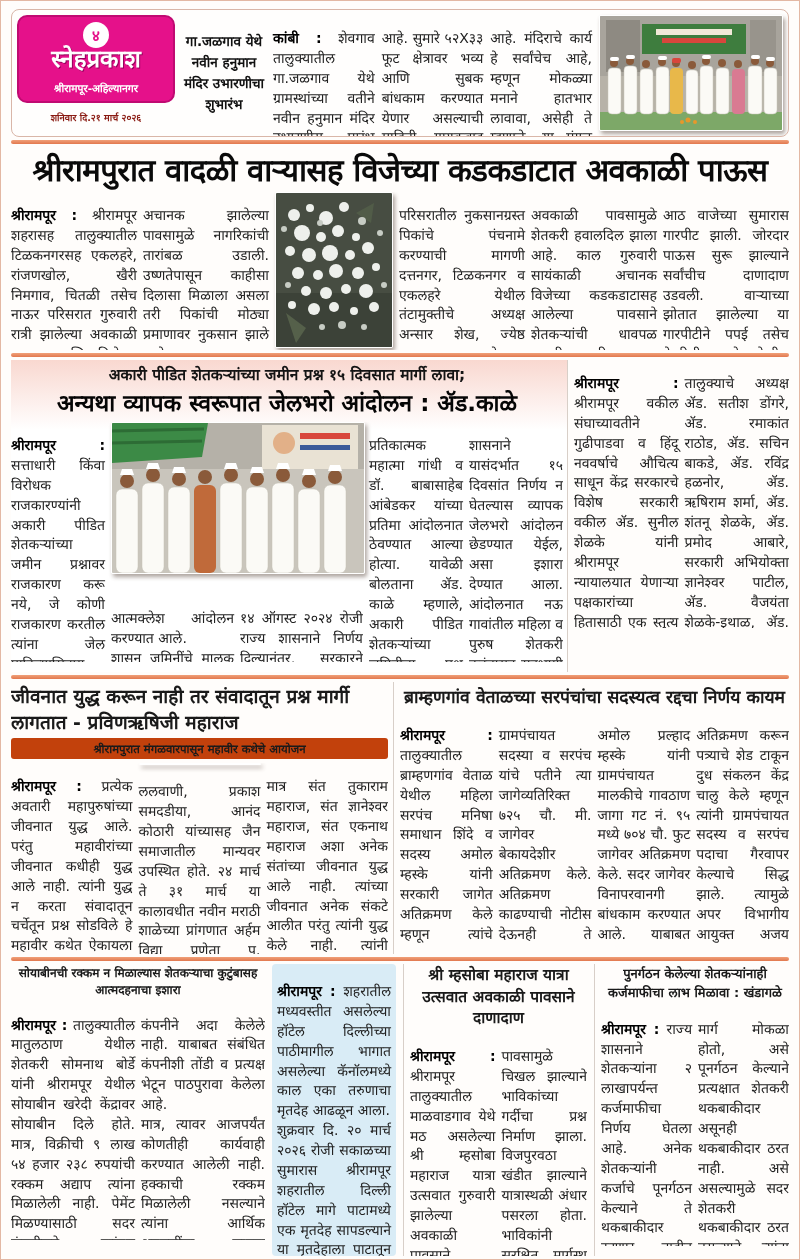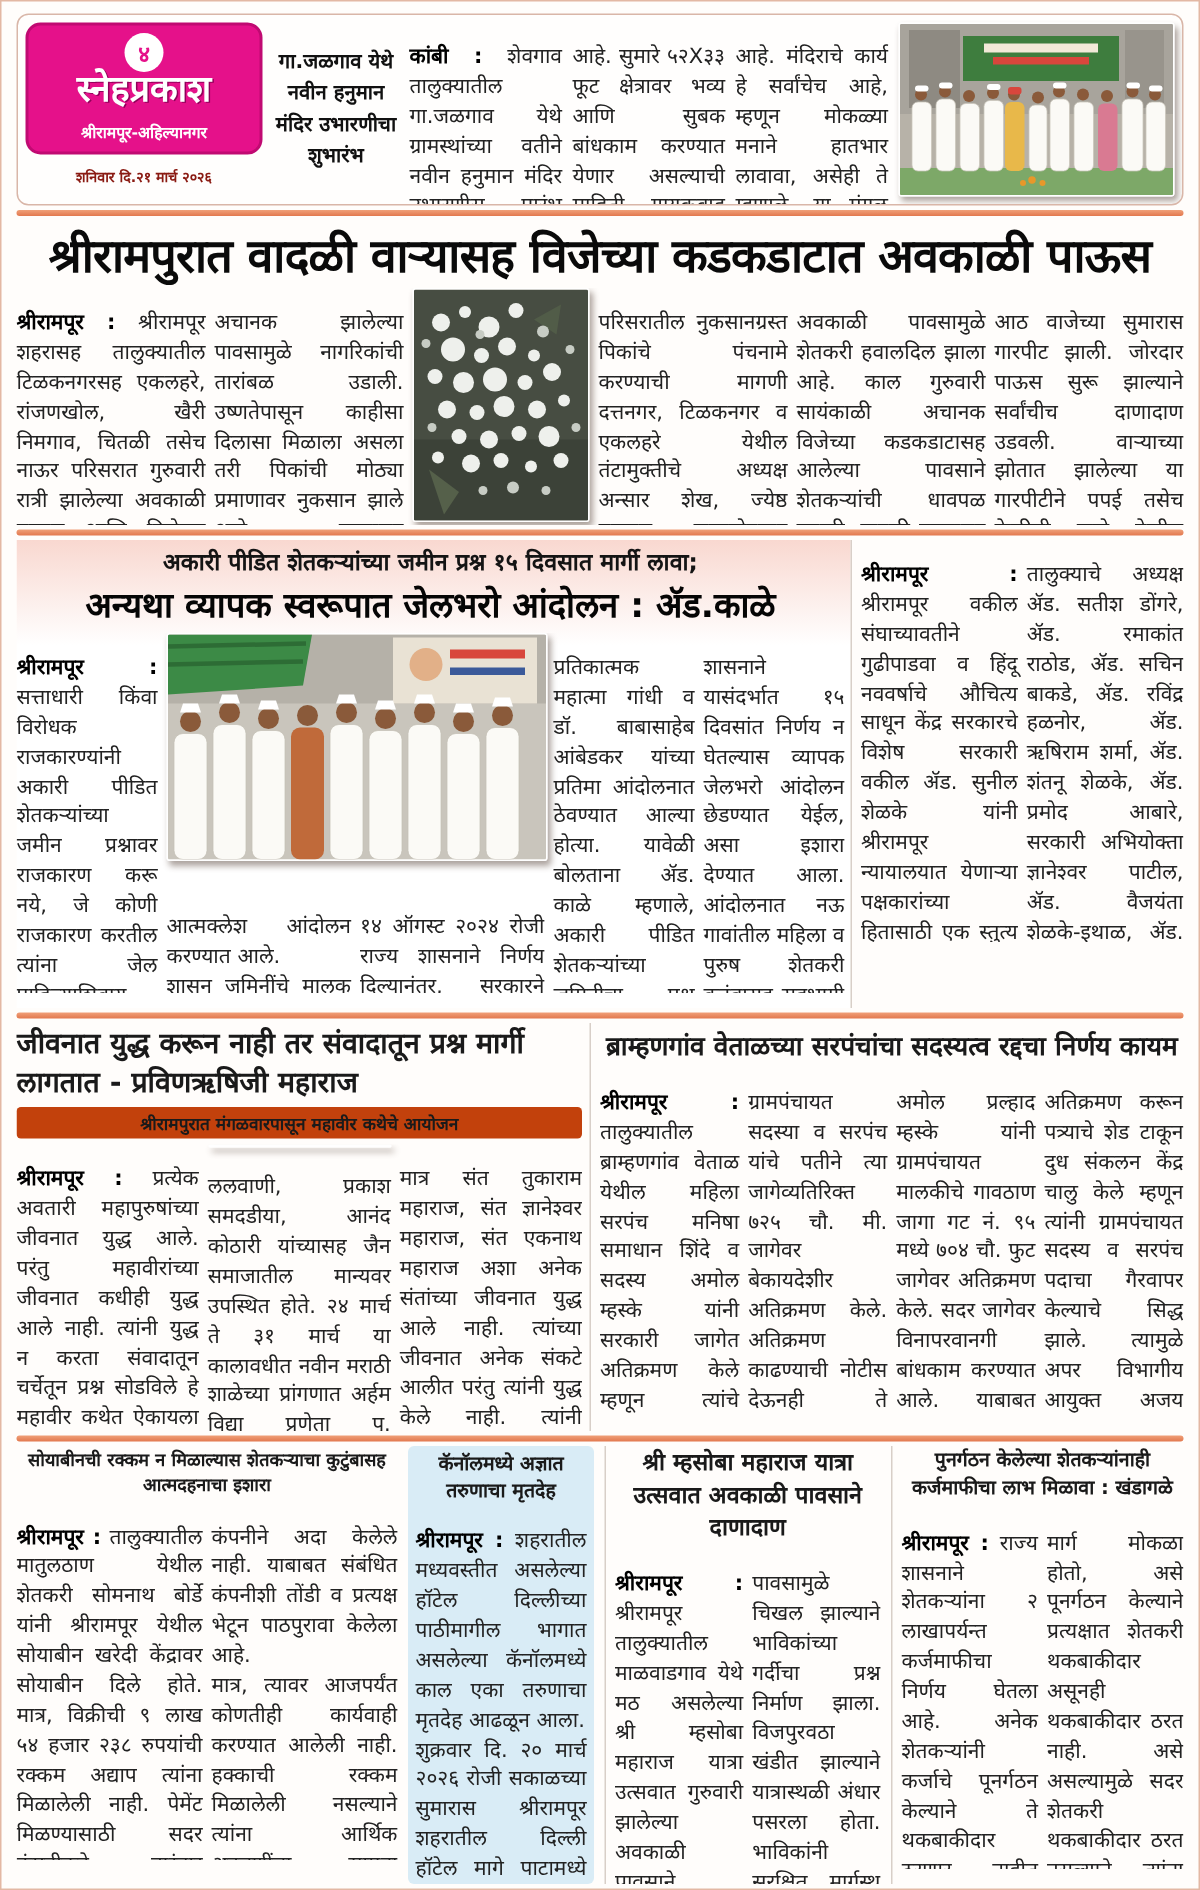--- a/index.html
+++ b/index.html
@@ -326,21 +326,20 @@
       <h2>सोयाबीनची रक्कम न मिळाल्यास शेतकऱ्याचा कुटुंबासह आत्मदहनाचा इशारा</h2>
       <div class="two-col">
         <p class="txt col"><span class="dl">श्रीरामपूर :</span> <span>तालुक्यातील मातुलठाण येथील शेतकरी सोमनाथ बोर्डे यांनी श्रीरामपूर येथील सोयाबीन खरेदी केंद्रावर सोयाबीन दिले होते. मात्र, विक्रीची ९ लाख ५४ हजार २३८ रुपयांची रक्कम अद्याप त्यांना मिळालेली नाही. पेमेंट मिळण्यासाठी सदर कंपनीकडे वारंवार पाठपुरावा करूनही कार्यवाही न झाल्याने शेतकऱ्यांवर आर्थिक संकट ओढवले आहे. येत्या एका महिन्यात न्याय न मिळाल्यास कुटुंबासह सामूहिक आत्मदहन करण्याचा इशारा त्यांनी निवेदनाद्वारे दिला आहे.
 पणन व राज्य शिक्षणचार मंत्री जयकुमार रावल यांना दिलेल्या निवेदनात त्यांनी म्हटले आहे की, दि. २२ फेब्रुवारी २०२५ रोजी श्रीरामपूर येथील कंपनीच्या खरेदी केंद्रावर आमचे सोयाबीन दिले होते. सोयाबीनची रक्कम ९ लाख ५४ हजार २३८ रुपये त्यांना आजपर्यंत सदर</span></p>
         <p class="txt col">कंपनीने अदा केलेले नाही. याबाबत संबंधित कंपनीशी तोंडी व प्रत्यक्ष भेटून पाठपुरावा केलेला आहे.
 मात्र, त्यावर आजपर्यंत कोणतीही कार्यवाही करण्यात आलेली नाही. हक्काची रक्कम मिळालेली नसल्याने त्यांना आर्थिक अडचणींचा सामना करावा लागत आहे. आत्महत्या करण्याशिवाय कोणताही पर्याय उरलेला नाही, त्यामुळे कुटुंबासह सामूहिक आत्मदहन करणार असल्याचे त्यांनी निवेदनात म्हंटले आहे.
 याबाबत कार्यालयाशी वारंवार संपर्क साधला असता, आमच्याकडे याबाबतची हार्ड कॉपी आलेली नाही असे मंत्रालयातील कर्मचारी सांगतात. तरी पुढील एका महिन्यात सोयाबीनची रक्कम न मिळाल्यास आपण व आपला परिवार आत्महत्या करणार असल्याचे बोर्डे यांनी निवेदनात म्हंटले आहे.</p>
       </div>
     </div>
     <div class="canal">
-      <h2>कॅनॉलमध्ये अज्ञात तरुणाचा मृतदेह</h2>
       <p class="txt"><span class="dl">श्रीरामपूर :</span> <span>शहरातील मध्यवस्तीत असलेल्या हॉटेल दिल्लीच्या पाठीमागील भागात असलेल्या कॅनॉलमध्ये काल एका तरुणाचा मृतदेह आढळून आला.
 शुक्रवार दि. २० मार्च २०२६ रोजी सकाळच्या सुमारास श्रीरामपूर शहरातील दिल्ली हॉटेल मागे पाटामध्ये एक मृतदेह सापडल्याने या मृतदेहाला पाटातून बाहेर काढण्यात आले असून मृतदेहाचे अंदाजे वय ३० ते ३५ वर्ष वर्तवण्यात येत आहे. तसेच निळ्या कलरचा शर्ट, खाकी कलरची पॅन्ट व कमरला करगुटा दिसत आहे.
 तरी या मृतदेहाबाबत कोणाला काही माहिती असल्यास नागरिकांनी तातडीने श्रीरामपूर शहर पोलिसांशी संपर्क साधावा असे आवाहन पोलीस प्रशासनाने केले आहे.</span></p>
     </div>
     <div class="mhasoba">
       <h2>श्री म्हसोबा महाराज यात्रा उत्सवात अवकाळी पावसाने दाणादाण</h2>
       <div class="two-col">
         <p class="txt col"><span class="dl">श्रीरामपूर :</span> <span>श्रीरामपूर तालुक्यातील माळवाडगाव येथे मठ असलेल्या श्री म्हसोबा महाराज यात्रा उत्सवात गुरुवारी झालेल्या अवकाळी पावसाने भाविकांची व स्टॉलधारकांची मोठी दाणादाण उडाली. पावसाने विश्रांती घेतल्यानंतर पुन्हा सुरुवात झाल्याने अनेक भाविकांना दर्शनासाठी मोठ्या अडचणींचा सामना करावा लागला.
 अचानक बदललेल्या हवामानामुळे यात्रेनिमित्त उभारलेले तात्पुरते मंडप, स्टॉल्स वाऱ्याने कोसळल्याने मोठे नुकसान झाले असून स्टॉलधारकांचे आर्थिक नुकसानही मोठे झाले आहे.</span></p>
         <p class="txt col">पावसामुळे चिखल झाल्याने भाविकांच्या गर्दीचा प्रश्न निर्माण झाला. विजपुरवठा खंडीत झाल्याने यात्रास्थळी अंधार पसरला होता. भाविकांनी सुरक्षित मार्गस्थ होण्यासाठी धावपळ केल्यामुळे काही काळ गोंधळाचे वातावरण निर्माण झाले. यात्रेचा उत्साह कायम असून भविष्यात अशा प्रसंगांसाठी अधिक नियोजनाची गरज व्यक्त होत आहे.

